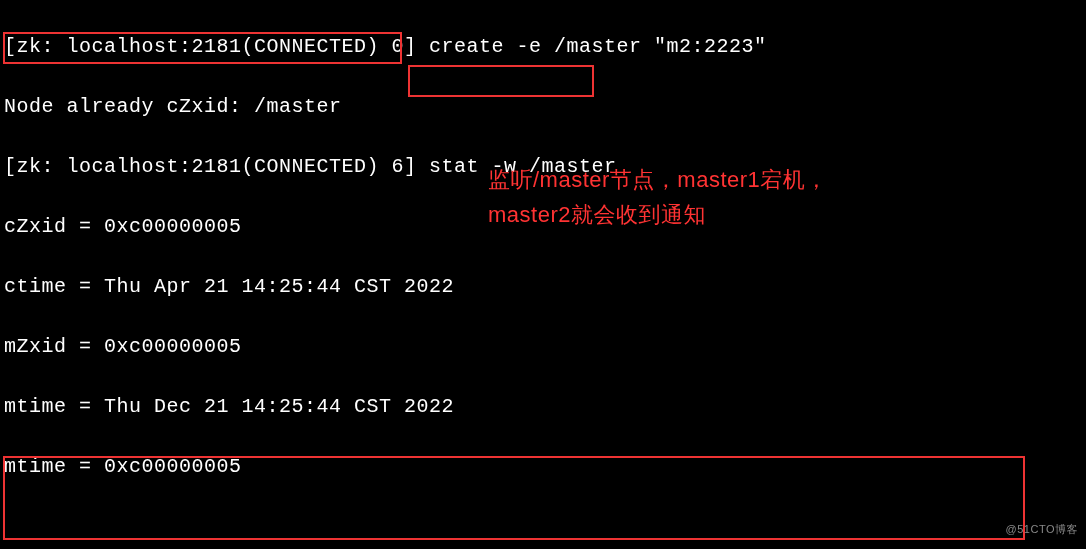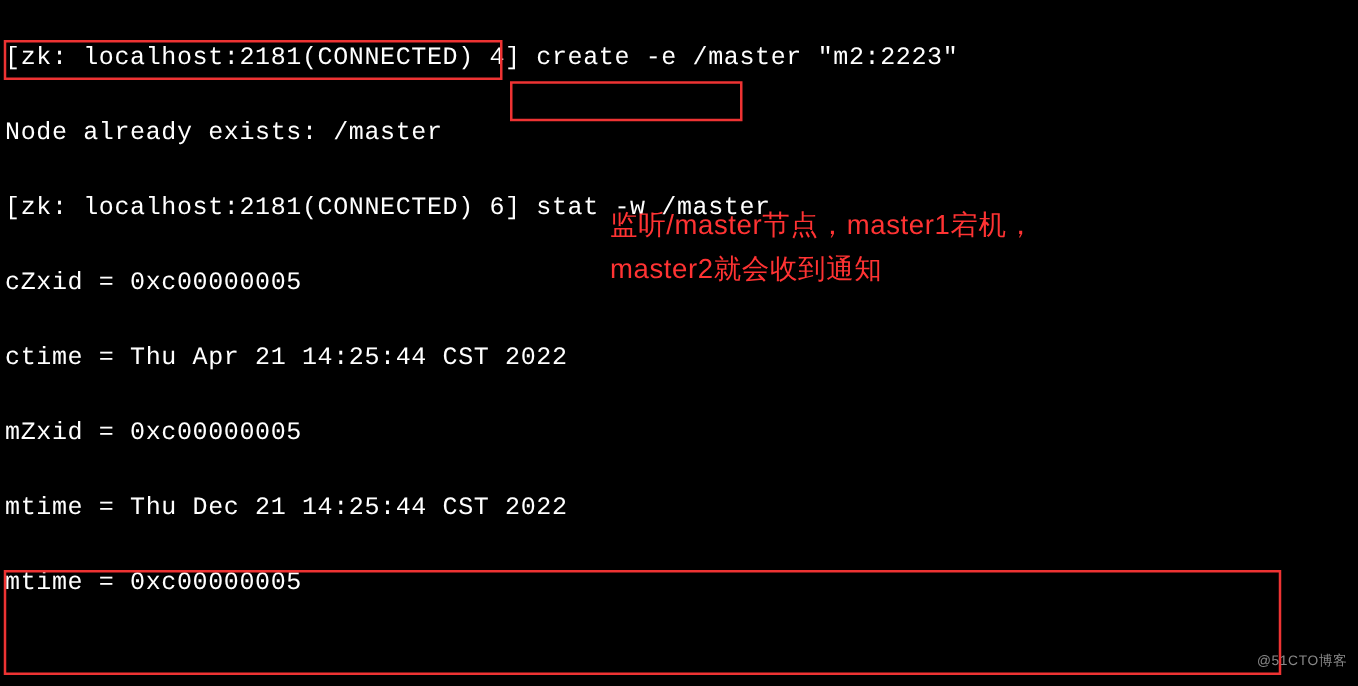--- a/index.html
+++ b/index.html
@@ -64,22 +64,22 @@
     color: #888;
     font-family: "Microsoft YaHei", sans-serif;
     font-size: 11px;
     pointer-events: none;
   }
 </style>
 </head>
 <body>
 
 <div class="terminal">
-<div>[zk: localhost:2181(CONNECTED) 4] create -e /master "m2:2223"</div>
-<div>Node already exists: /master</div>
+<div>[zk: localhost:2181(CONNECTED) 0] create -e /master "m2:2223"</div>
+<div>Node already cZxid: /master</div>
 <div>[zk: localhost:2181(CONNECTED) 6] stat -w /master</div>
 <div>cZxid = 0xc00000005</div>
 <div>ctime = Thu Apr 21 14:25:44 CST 2022</div>
 <div>mZxid = 0xc00000005</div>
 <div>mtime = Thu Dec 21 14:25:44 CST 2022</div>
 <div>mtime = 0xc00000005</div>
 
 
 
 

